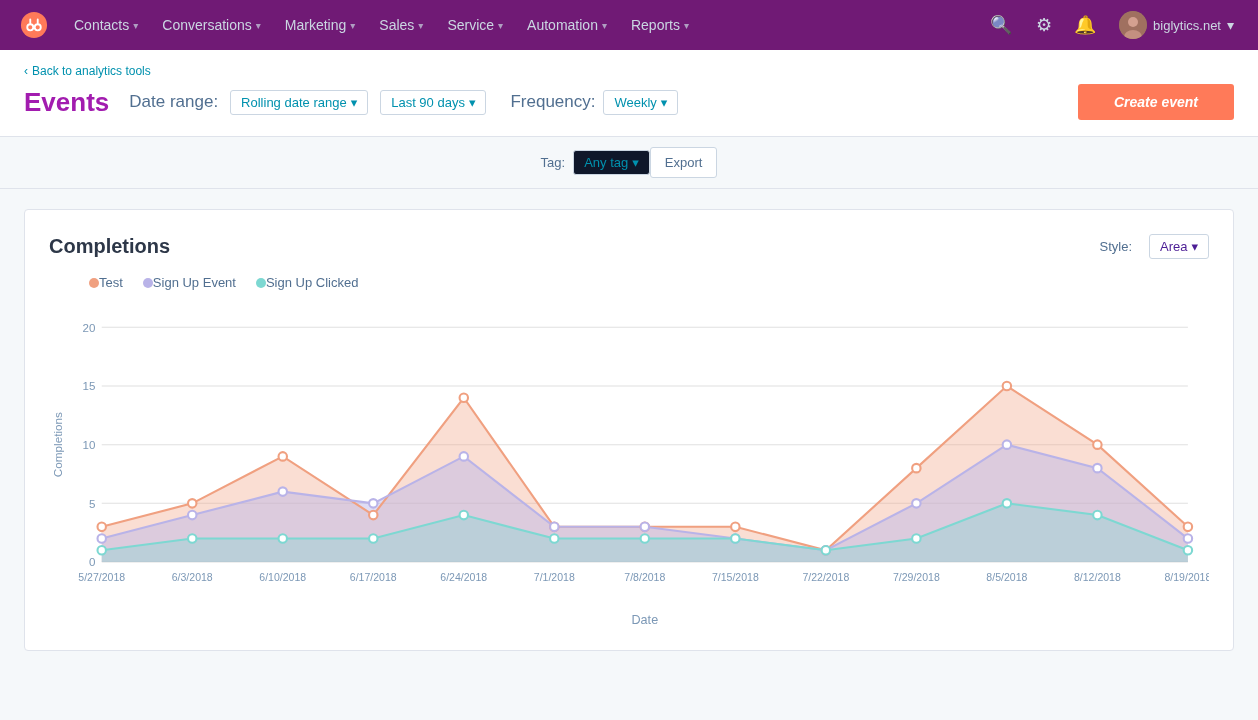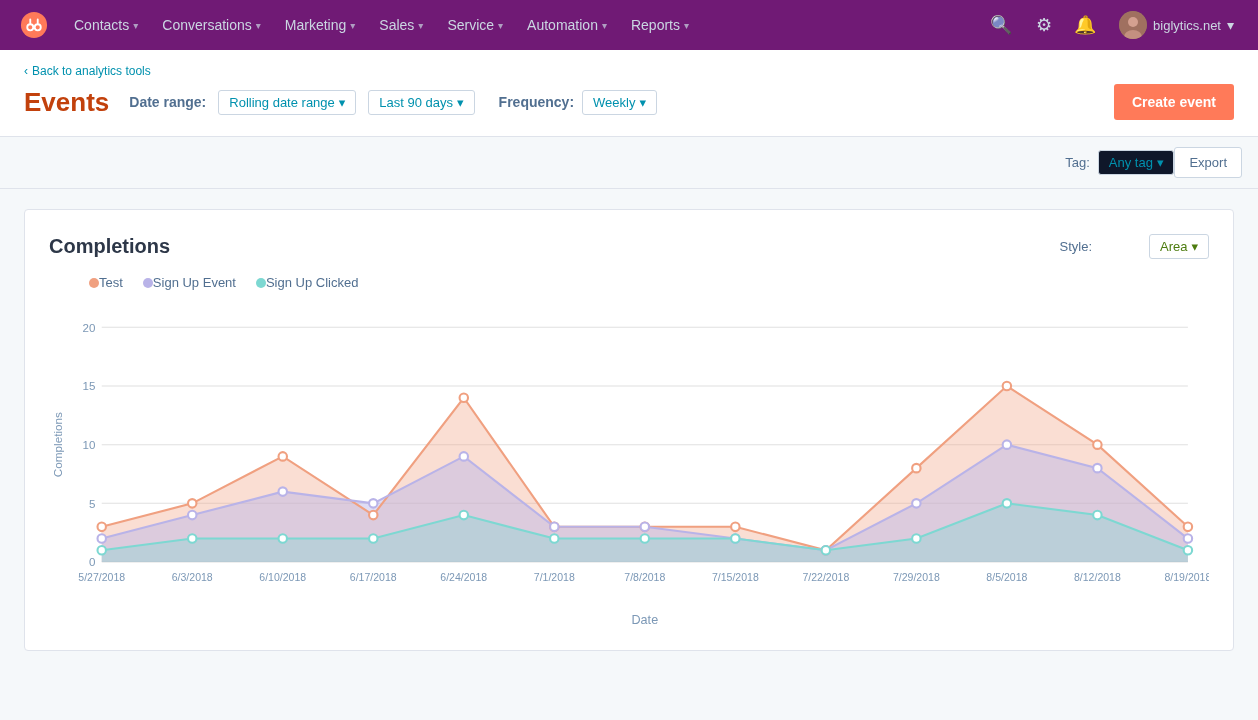--- a/index.html
+++ b/index.html
@@ -97,31 +97,30 @@
       justify-content: space-between;
     }
     .subheader-left {
       display: flex;
       align-items: center;
       gap: 20px;
     }
     .page-title {
       font-size: 26px;
       font-weight: 600;
-      color: #c2410c;
+      color: #a21caf;
     }
     .filter-group {
       display: flex;
       align-items: center;
       gap: 12px;
     }
     .filter-label {
       color: #516f90;
-      font-size: 14px;
-      font-weight: bold;
+      font-size: 17px;
     }
     .filter-dropdown {
       color: #0091ae;
       font-size: 13px;
       display: flex;
       align-items: center;
       gap: 4px;
       cursor: pointer;
       border: 1px solid #cbd6e2;
       border-radius: 3px;
@@ -131,35 +130,36 @@
       display: flex;
       align-items: center;
       gap: 8px;
       margin-left: 12px;
     }
     .create-event-btn {
       background: #ff7a59;
       color: #fff;
       border: none;
       border-radius: 3px;
-      padding: 10px 18px;
+      padding: 10px 36px;
       font-size: 14px;
       font-weight: 600;
       cursor: pointer;
       white-space: nowrap;
+      font-style: italic;
     }
 
     
     .toolbar {
       background: #f5f8fa;
       border-bottom: 1px solid #dfe3eb;
       padding: 10px 16px;
       display: flex;
       align-items: center;
-      justify-content: flex-end;
+      justify-content: center;
     }
     .tag-group {
       display: flex;
       align-items: center;
       gap: 8px;
     }
     .tag-label { color: #516f90; font-size: 13px; }
     .tag-dropdown {
       color: #0091ae;
       font-size: 13px;
@@ -212,29 +212,28 @@
       color: #2d3748;
     }
     .style-selector {
       display: flex;
       align-items: center;
       gap: 17px;
       font-size: 13px;
       color: #516f90;
     }
     .style-dropdown {
-      color: #4d7c0f;
+      color: #4c1d95;
       display: flex;
       align-items: center;
       gap: 4px;
       cursor: pointer;
       border: 1px solid #cbd6e2;
       border-radius: 3px;
       padding: 4px 10px;
-      margin-left: 40px;
     }
     .legend {
       display: flex;
       align-items: center;
       gap: 20px;
       margin-bottom: 16px;
       padding-left: 40px;
     }
     .legend-item {
       display: flex;

